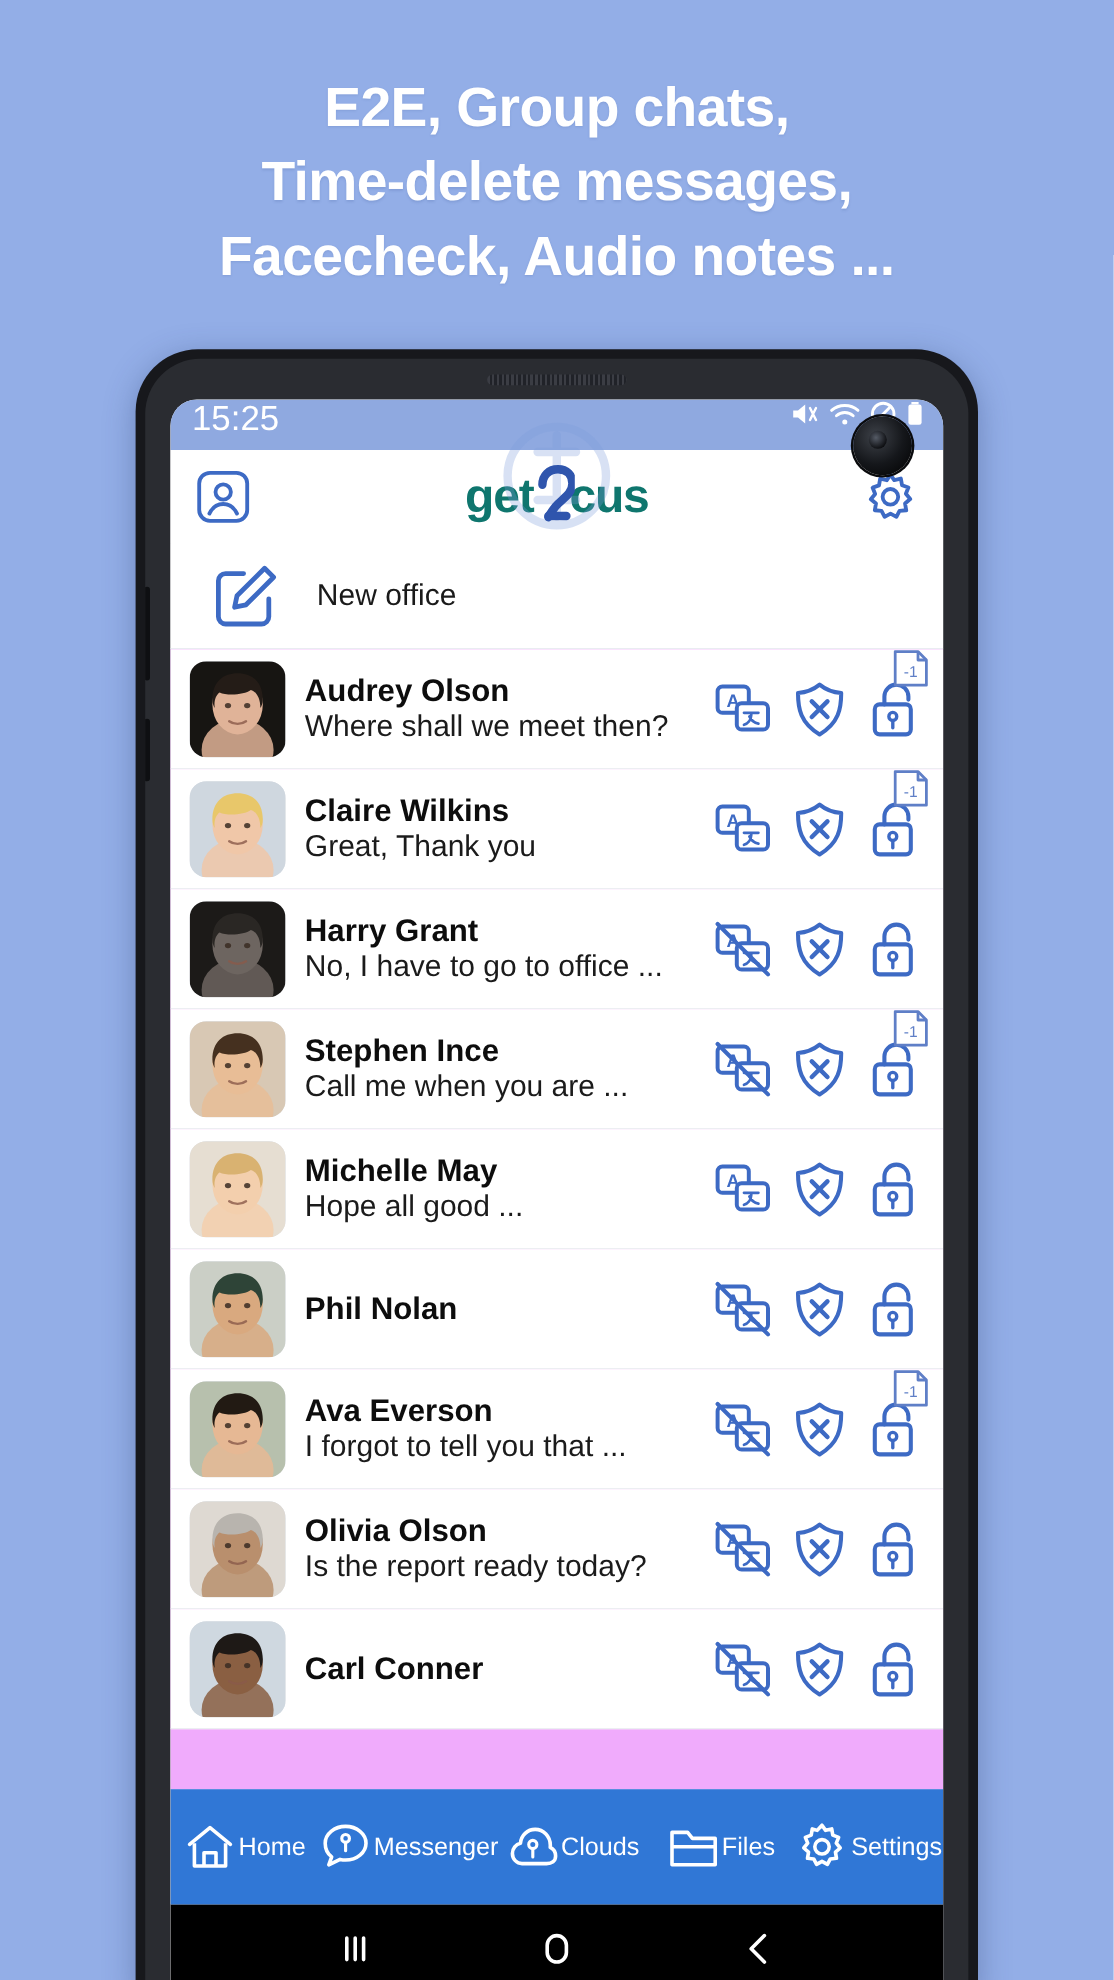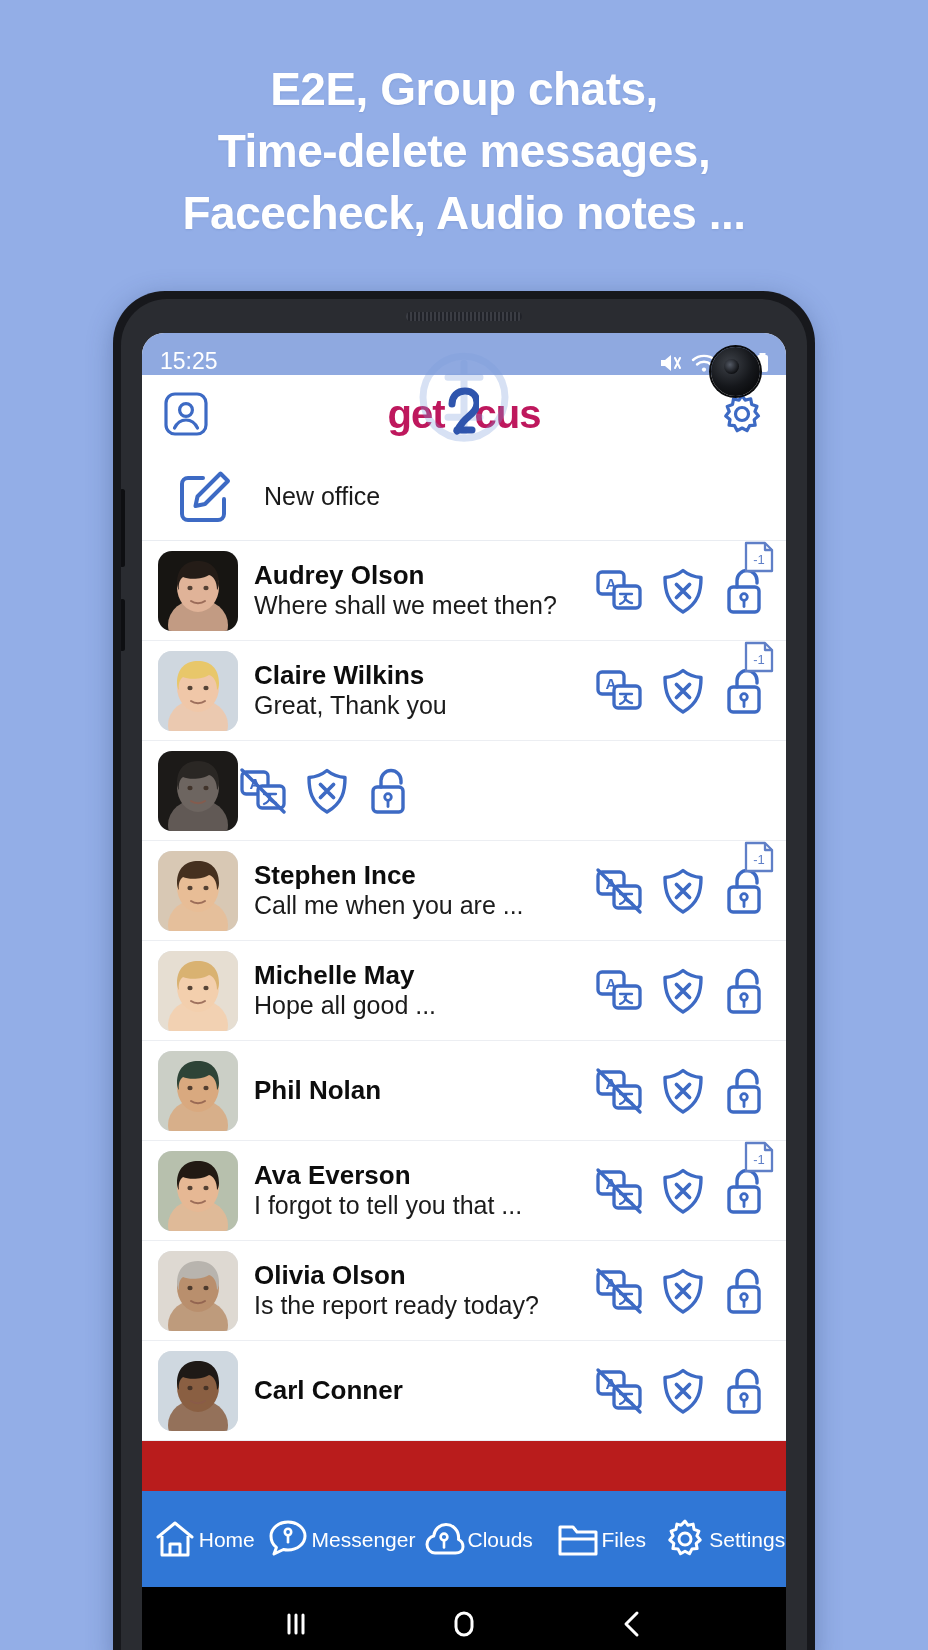--- a/index.html
+++ b/index.html
@@ -84,25 +84,25 @@
     display: flex;
     flex-direction: column;
   }
 
   
   .statusbar {
     flex: 0 0 auto;
     height: 42px;
     background: #8fa9e0;
     display: flex;
-    align-items: flex-end;
+    align-items: flex-start;
     justify-content: space-between;
     padding: 0 16px 0 18px;
     color: #ffffff;
-    font-size: 23px;
+    font-size: 29px;
     position: relative;
   }
   .status-icons { display: flex; align-items: center; gap: 7px; }
   .status-icons svg { display: block; }
 
   
   .camera {
     position: absolute;
     right: 26px; top: 14px;
     width: 49px; height: 49px;
@@ -134,21 +134,21 @@
   .logo-wrap {
     position: absolute;
     left: 0; right: 0; top: 0; bottom: 0;
     display: flex; align-items: center; justify-content: center;
     pointer-events: none;
   }
   .logo {
     position: relative;
     font-size: 40px;
     font-weight: 700;
-    color: #be185d;
+    color: #0f766e;
     letter-spacing: -1px;
     line-height: 1;
     display: flex;
     align-items: center;
   }
   .logo .wm {
     position: absolute;
     left: 50%; top: 50%;
     transform: translate(-50%,-62%);
     opacity: .30;
@@ -177,21 +177,21 @@
     background: #fff;
   }
   .newmsg .ic { width: 58px; height: 58px; color: #3d6ac4; }
   .newmsg .ic svg { display:block; width:100%; height:100%; }
   .newmsg .lbl { font-size: 25px; color: #1a1a1a; }
 
   
   .chatlist {
     flex: 1 1 auto;
     overflow: hidden;
-    background: #b91c1c;
+    background: #f0abfc;
   }
   .chatrow {
     height: 100px;
     display: flex;
     align-items: center;
     padding: 0 14px 0 16px;
     border-bottom: 1px solid #eceef2;
     position: relative;
     background: #fff;
   }
@@ -477,20 +477,24 @@
               <svg class="face" viewBox="0 0 80 80" preserveAspectRatio="xMidYMid slice">
     <rect width="80" height="80" fill="#1c1a18"></rect>
     <ellipse cx="40" cy="74" rx="30" ry="26" fill="#6d6560" opacity=".85"></ellipse>
     <ellipse cx="40" cy="36" rx="21" ry="25" fill="#6d6560"></ellipse>
     <path d="M19 32c0-15 9-22 21-22s21 7 21 22c0 3-1 6-2 7 0-9-4-14-8-15-5 4-20 5-26 2-3 2-5 7-4 13-1-1-2-4-2-7z" fill="#2a2724"></path>
     <ellipse cx="32" cy="37" rx="2.6" ry="2.2" fill="#3a2b22" opacity=".85"></ellipse>
     <ellipse cx="48" cy="37" rx="2.6" ry="2.2" fill="#3a2b22" opacity=".85"></ellipse>
     <path d="M33 50c4 3 10 3 14 0" stroke="#8a5a4a" stroke-width="2" fill="none" stroke-linecap="round" opacity=".8"></path>
   </svg>
             </div>
+            <div class="meta">
+              <div class="nm">Harry Grant</div>
+              <div class="msg">No, I have to go to office ...</div>
+            </div>
             <div class="actions">
               <span class="act">
                 <svg viewBox="0 0 50 50" fill="none">
       <rect x="4" y="6" width="26" height="22" rx="4" stroke="currentColor" stroke-width="3.3"></rect>
       <text x="11.5" y="23" font-family="Liberation Sans, sans-serif" font-size="15" font-weight="600" fill="currentColor">A</text>
       <rect x="20" y="20" width="26" height="22" rx="4" stroke="currentColor" stroke-width="3.3" fill="#fff"></rect>
       <path d="M26 28h12M32 28v2c0 4-3 7-6 8M30.5 31c1.5 3.5 4.5 5.5 7.5 6" stroke="currentColor" stroke-width="2.3" stroke-linecap="round"></path>
       <path d="M4 4l42 42" stroke="currentColor" stroke-width="3.4" stroke-linecap="round"></path>
     </svg>
               </span>

